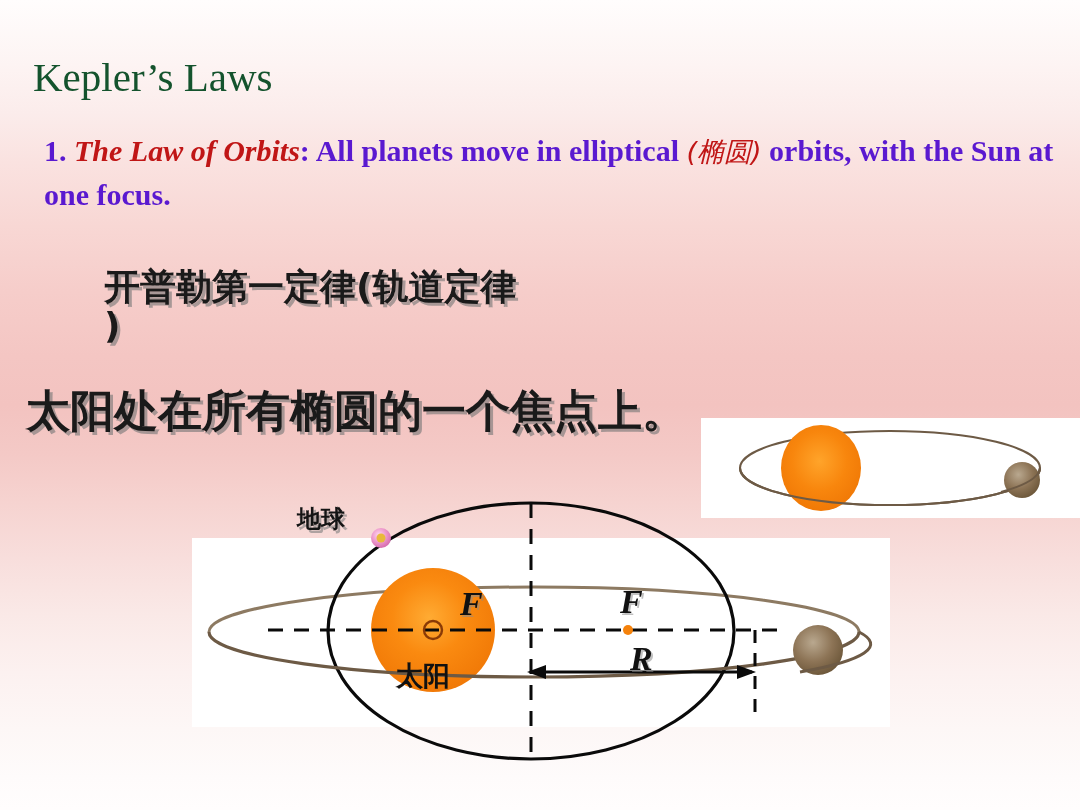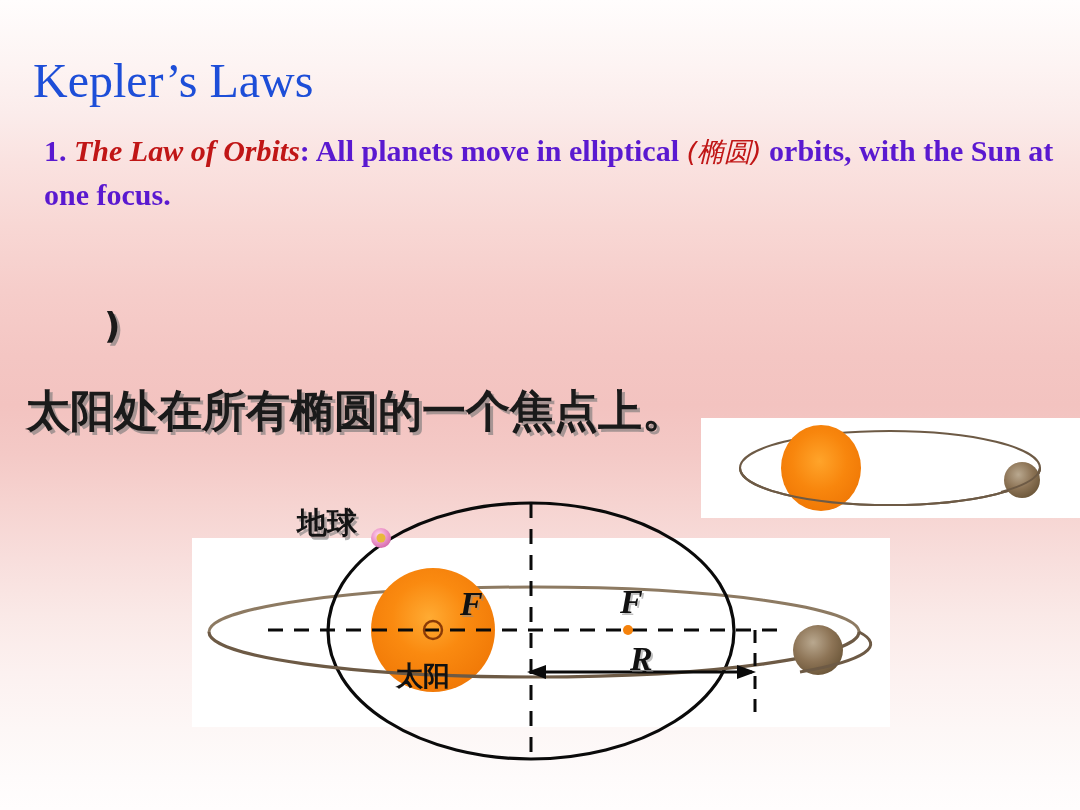--- a/index.html
+++ b/index.html
@@ -22,22 +22,22 @@
       #fcf1f0 83%,
       #fdf7f6 90%,
       #fefbfb 96%,
       #fffdfd 100%);
   }
   .slide{position:absolute;inset:0;}
 
   
   #title{
     position:absolute;left:33px;top:55px;
-    font-size:48px;line-height:1.1;
-    color:#1d4ed8;
+    font-size:41px;line-height:1.1;
+    color:#14532d;
     font-family:"Liberation Serif",serif;
     white-space:nowrap;
   }
 
   
   #bullet{
     position:absolute;left:44px;top:129px;width:1020px;
     font-size:30px;line-height:1.45;
     font-family:"Liberation Serif",serif;
     color:#5a19d0;font-weight:bold;
@@ -87,40 +87,41 @@
     font-weight:bold;font-style:italic;
     color:#111;
     text-shadow:2px 2px 0 rgba(140,140,140,.55);
     white-space:nowrap;
   }
   #fl1{left:460px;top:585px;font-size:34px;}
   #fl2{left:620px;top:583px;font-size:34px;}
   #rl{left:630px;top:640px;font-size:34px;}
 
   #earthlabel{
-    position:absolute;left:297px;top:503px;font-size:30px;
+    position:absolute;left:297px;top:503px;font-size:24px;
     font-family:"DejaVu Sans",sans-serif;font-weight:bold;color:#141414;
     text-shadow:2.5px 2.5px 0 rgba(125,125,125,.6);white-space:nowrap;
   }
   #sunlabel{
     position:absolute;left:396px;top:647px;font-size:27px;
     font-family:"DejaVu Sans",sans-serif;font-weight:bold;color:#111;
     white-space:nowrap;
     margin-top:11px;
   }
 </style>
 </head>
 <body>
 
 <div class="slide">
 
   <div id="title">Kepler’s Laws</div>
 
   <div id="bullet"><span class="num">1.</span><span>&nbsp;</span><span class="ital-red">The Law of Orbits</span><span class="purple">: All planets move in elliptical </span><span class="cn-red">(椭圆)</span><span class="purple"> orbits, with the Sun at one focus.</span></div>
 
+  <div class="cn" id="cn1">开普勒第一定律(轨道定律</div>
   <div class="cn" id="cn2">)</div>
   <div class="cn" id="cn4">太阳处在所有椭圆的一个焦点上。</div>
 
   <div id="inset">
     <svg width="379" height="100" viewBox="0 0 379 100">
 
       <ellipse cx="189" cy="50" rx="150" ry="37" fill="none" stroke="#6d5a45" stroke-width="2.1"></ellipse>
 
       <defs>
         <radialGradient id="sunGradInset" cx="48%" cy="42%" r="62%">

